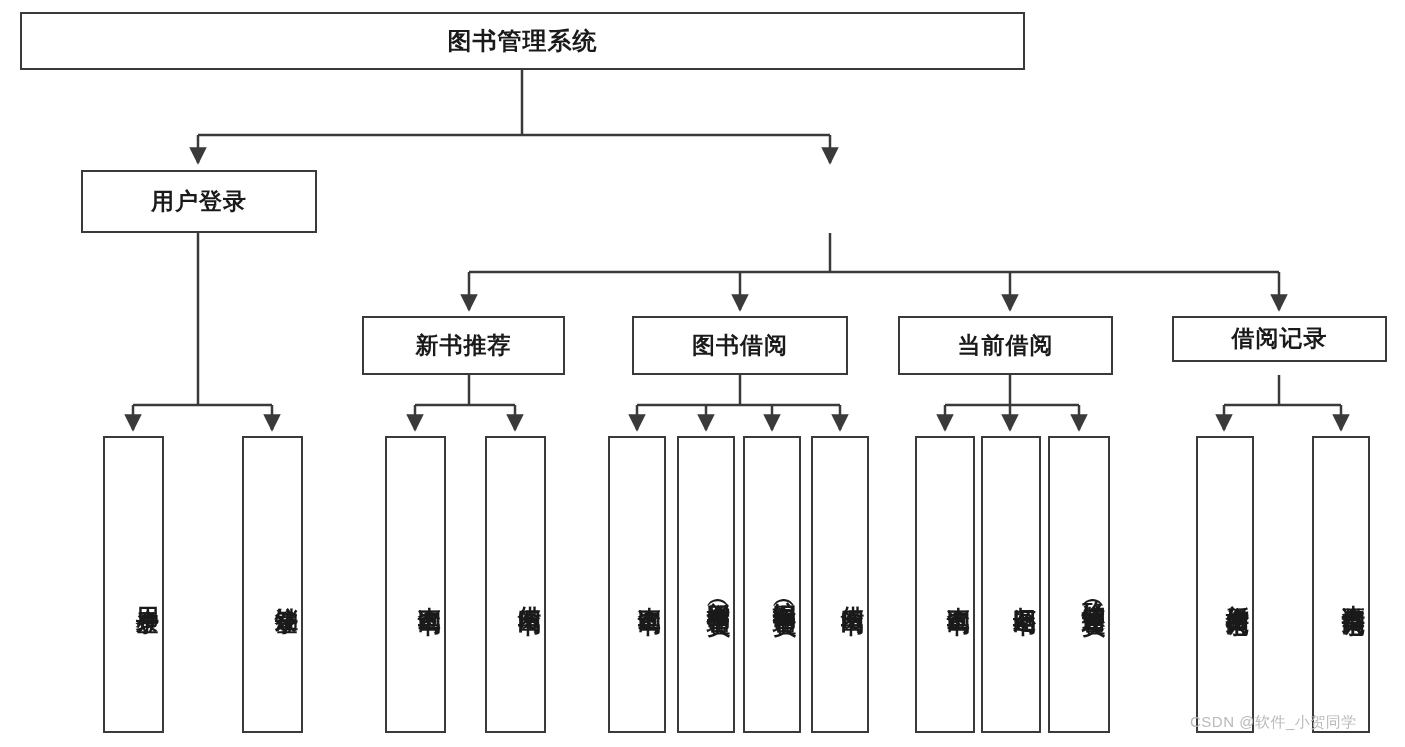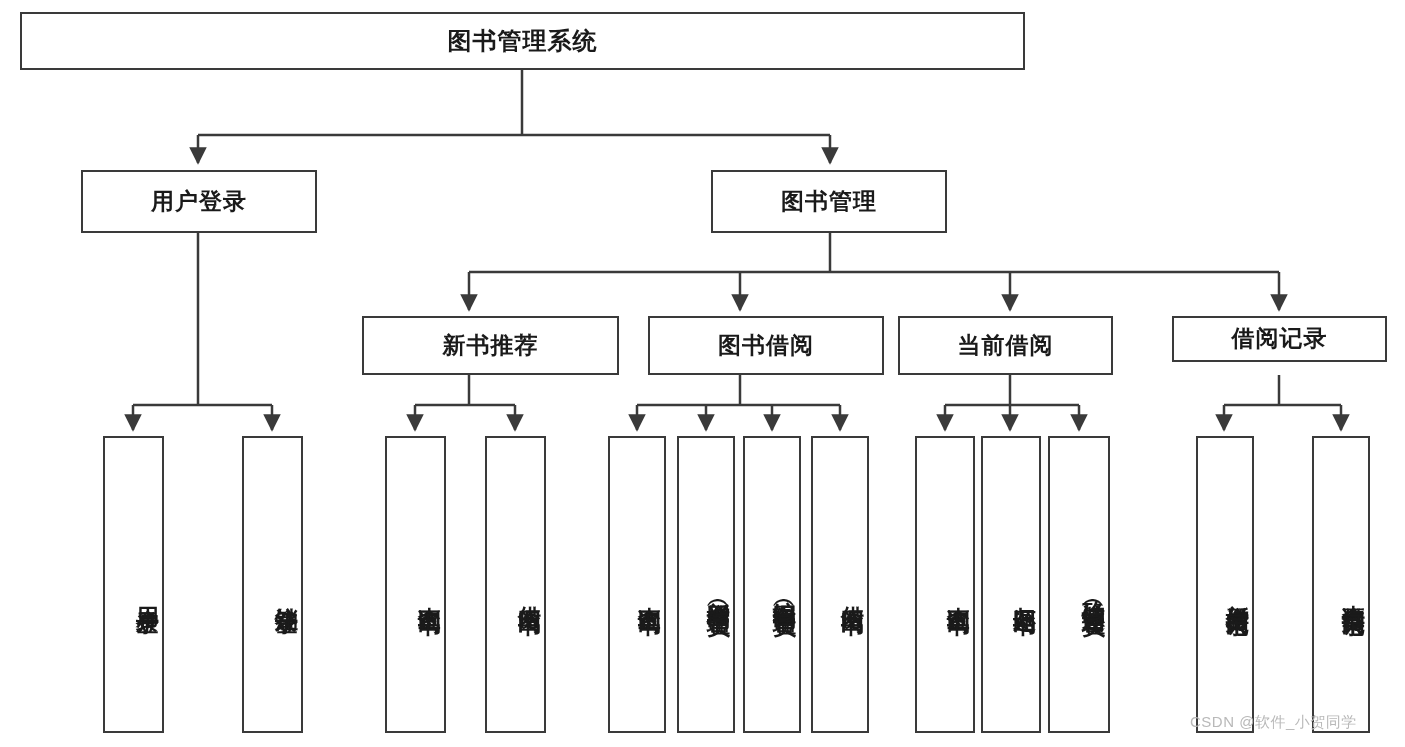--- a/index.html
+++ b/index.html
@@ -119,28 +119,25 @@
     </g>
   </svg>
 
   <div class="node horizontal root" style="left:20px; top:12px; width:1005px; height:58px;">
     <span>图书管理系统</span>
   </div>
 
   <div class="node horizontal" style="left:81px; top:170px; width:236px; height:63px;">
     <span>用户登录</span>
   </div>
-  <div class="node horizontal" style="left:711px; top:170px; width:236px; height:63px;">
-    <span>图书管理</span>
-  </div>
 
-  <div class="node horizontal" style="left:362px; top:316px; width:257px; height:59px;">
+  <div class="node horizontal" style="left:362px; top:316px; width:203px; height:59px;">
     <span>新书推荐</span>
   </div>
-  <div class="node horizontal" style="left:648px; top:316px; width:236px; height:59px;text-align:right;">
+  <div class="node horizontal" style="left:632px; top:316px; width:216px; height:59px;text-align:right;">
     <span>图书借阅</span>
   </div>
   <div class="node horizontal" style="left:898px; top:316px; width:215px; height:59px;">
     <span>当前借阅</span>
   </div>
   <div class="node horizontal" style="left:1172px; top:316px; width:215px; height:46px;">
     <span>借阅记录</span>
   </div>
 
   <div class="node vertical" style="left:103px; top:436px; width:61px; height:297px;">

